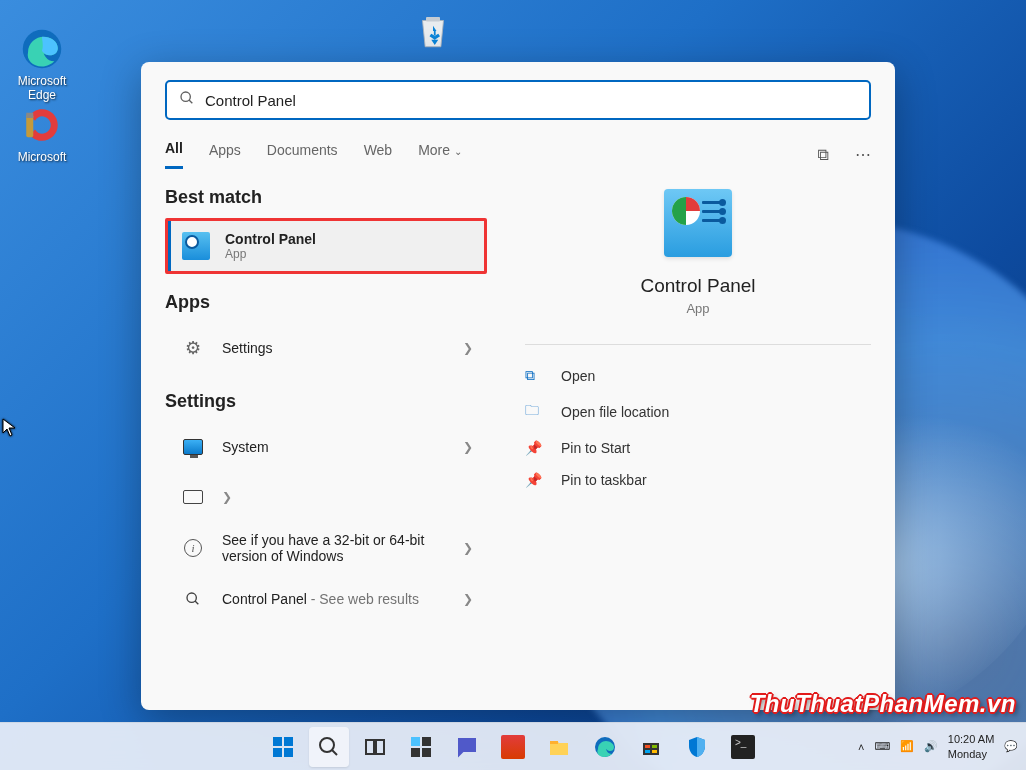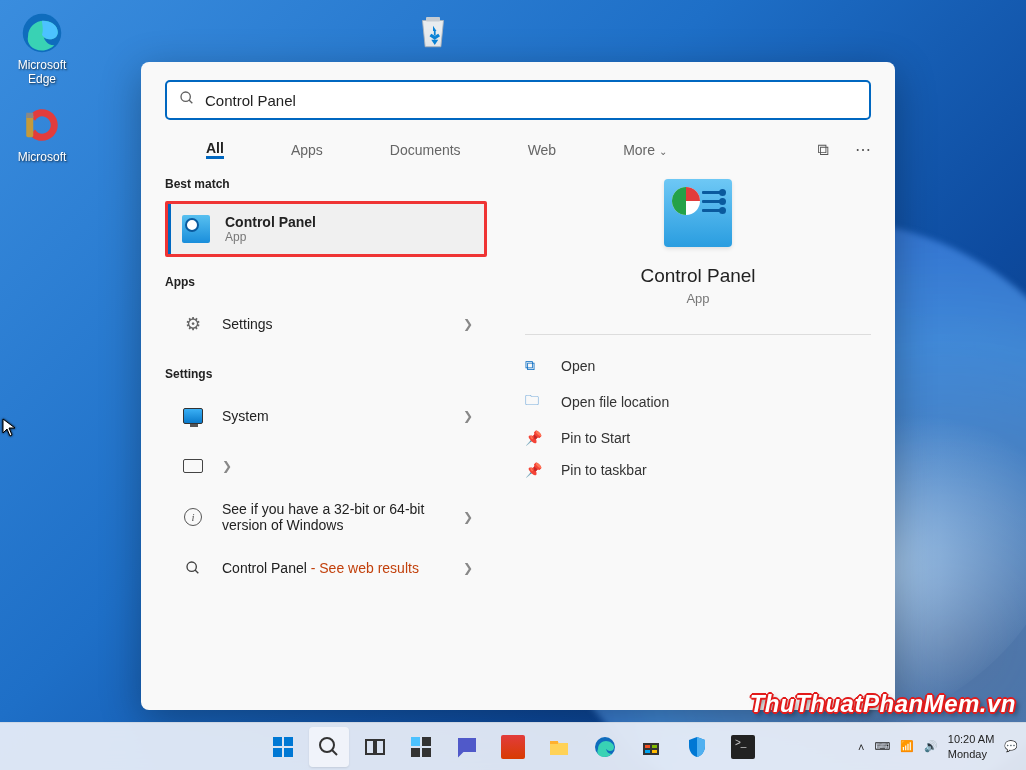--- a/index.html
+++ b/index.html
@@ -1,45 +1,45 @@
 <!DOCTYPE html>
 <html><head>
 <meta charset="utf-8">
 <style>
 *{margin:0;padding:0;box-sizing:border-box;font-family:"Segoe UI",sans-serif;}
 body{width:1026px;height:770px;overflow:hidden;position:relative;background:linear-gradient(135deg,#3a8dde 0%,#1e6fc7 40%,#0d4a9e 70%,#08306b 100%);}
 .wallpaper-bloom{position:absolute;right:-100px;bottom:-50px;width:600px;height:600px;background:radial-gradient(circle at 70% 70%,rgba(255,255,255,0.3),rgba(100,180,255,0.6),rgba(30,80,200,0.8));border-radius:50%;filter:blur(3px);}
 .wallpaper-swirl{position:absolute;right:-50px;bottom:50px;width:400px;height:300px;background:radial-gradient(ellipse,rgba(200,230,255,0.7),transparent 70%);border-radius:50% 30% 60% 40%;transform:rotate(-20deg);}
 .desktop-icon{position:absolute;width:76px;text-align:center;color:#fff;font-size:12px;text-shadow:1px 1px 2px rgba(0,0,0,0.7);cursor:pointer;}
 .desktop-icon .ico{width:42px;height:42px;margin:0 auto 4px;}
-.di-edge{left:4px;top:12px;}
+.di-edge{left:4px;top:28px;}
 .di-ccleaner{left:4px;top:104px;}
 .di-recycle{left:395px;top:10px;}
 .edge-svg{width:42px;height:42px;}
 .search-panel{position:absolute;left:141px;top:62px;width:754px;height:648px;background:#f9f9f9;border-radius:8px;box-shadow:0 10px 40px rgba(0,0,0,0.3);display:flex;flex-direction:column;padding:18px 24px 0;}
 .search-box{display:flex;align-items:center;height:40px;border:2px solid #0067c0;border-radius:5px;background:#fff;padding:0 12px;}
 .search-box .sicon{color:#666;margin-right:10px;}
 .search-box input{border:none;outline:none;font-size:15px;flex:1;color:#222;background:transparent;}
 .tabs{display:flex;align-items:center;margin-top:20px;gap:26px;color:#666;font-size:14px;}
-.tab{padding-bottom:0;cursor:pointer;margin-left:41px;}
+.tab{padding-bottom:10px;cursor:pointer;}
 .tab.active{color:#222;font-weight:600;border-bottom:3px solid #0067c0;}
 .tabs-spacer{flex:1;}
 .tabs .ticon{color:#555;cursor:pointer;font-size:16px;}
 .main{display:flex;flex:1;min-height:0;}
 .left{width:330px;padding-right:8px;}
 .right{flex:1;padding:20px 0 0 30px;display:flex;flex-direction:column;align-items:center;}
-.sec-head{font-weight:600;font-size:12px;margin:18px 0 10px;color:#222;}
+.sec-head{font-weight:600;font-size:18px;margin:18px 0 10px;color:#222;}
 .best-match-wrap{border:3px solid #ef3434;border-radius:2px;padding:0;}
 .match-row{display:flex;align-items:center;padding:10px 6px 10px 0;cursor:pointer;border-left:3px solid transparent;}
 .match-row.selected{border-left-color:#0067c0;background:#f0f0f0;}
 .match-row .mico{width:30px;height:30px;margin:0 14px 0 10px;display:flex;align-items:center;justify-content:center;}
 .match-row .mtext{flex:1;}
 .match-row .mtitle{font-size:14px;color:#222;}
 .match-row .msub{font-size:12px;color:#777;}
-.match-row .web-suffix{color:#c2410c;}
+.match-row .web-suffix{color:#737373;}
 .match-row .chev{color:#888;font-size:12px;margin-right:8px;}
 .cp-icon{width:28px;height:28px;background:linear-gradient(#58c0f0,#1a8edb);border-radius:2px;position:relative;}
 .cp-icon::after{content:"";position:absolute;left:3px;top:3px;width:10px;height:10px;background:#fff;border-radius:50%;border:2px solid #0a5a9e;}
 .gear-icon{color:#666;font-size:18px;}
 .monitor-icon{width:20px;height:16px;background:linear-gradient(#3bb0f5,#0a7acb);border:1px solid #333;border-radius:2px;position:relative;}
 .monitor-icon::after{content:"";position:absolute;left:6px;bottom:-4px;width:8px;height:3px;background:#555;}
 .rect-icon{width:20px;height:14px;border:1.5px solid #444;border-radius:2px;}
 .info-icon{width:18px;height:18px;border:1.5px solid #555;border-radius:50%;display:flex;align-items:center;justify-content:center;font-size:11px;color:#555;font-style:italic;font-family:serif;}
 .mag-icon{color:#444;}
 .preview-icon{width:68px;height:68px;background:linear-gradient(#6ec8f5,#2a9de0);border-radius:4px;position:relative;margin-bottom:18px;box-shadow:0 2px 4px rgba(0,0,0,0.1);}

